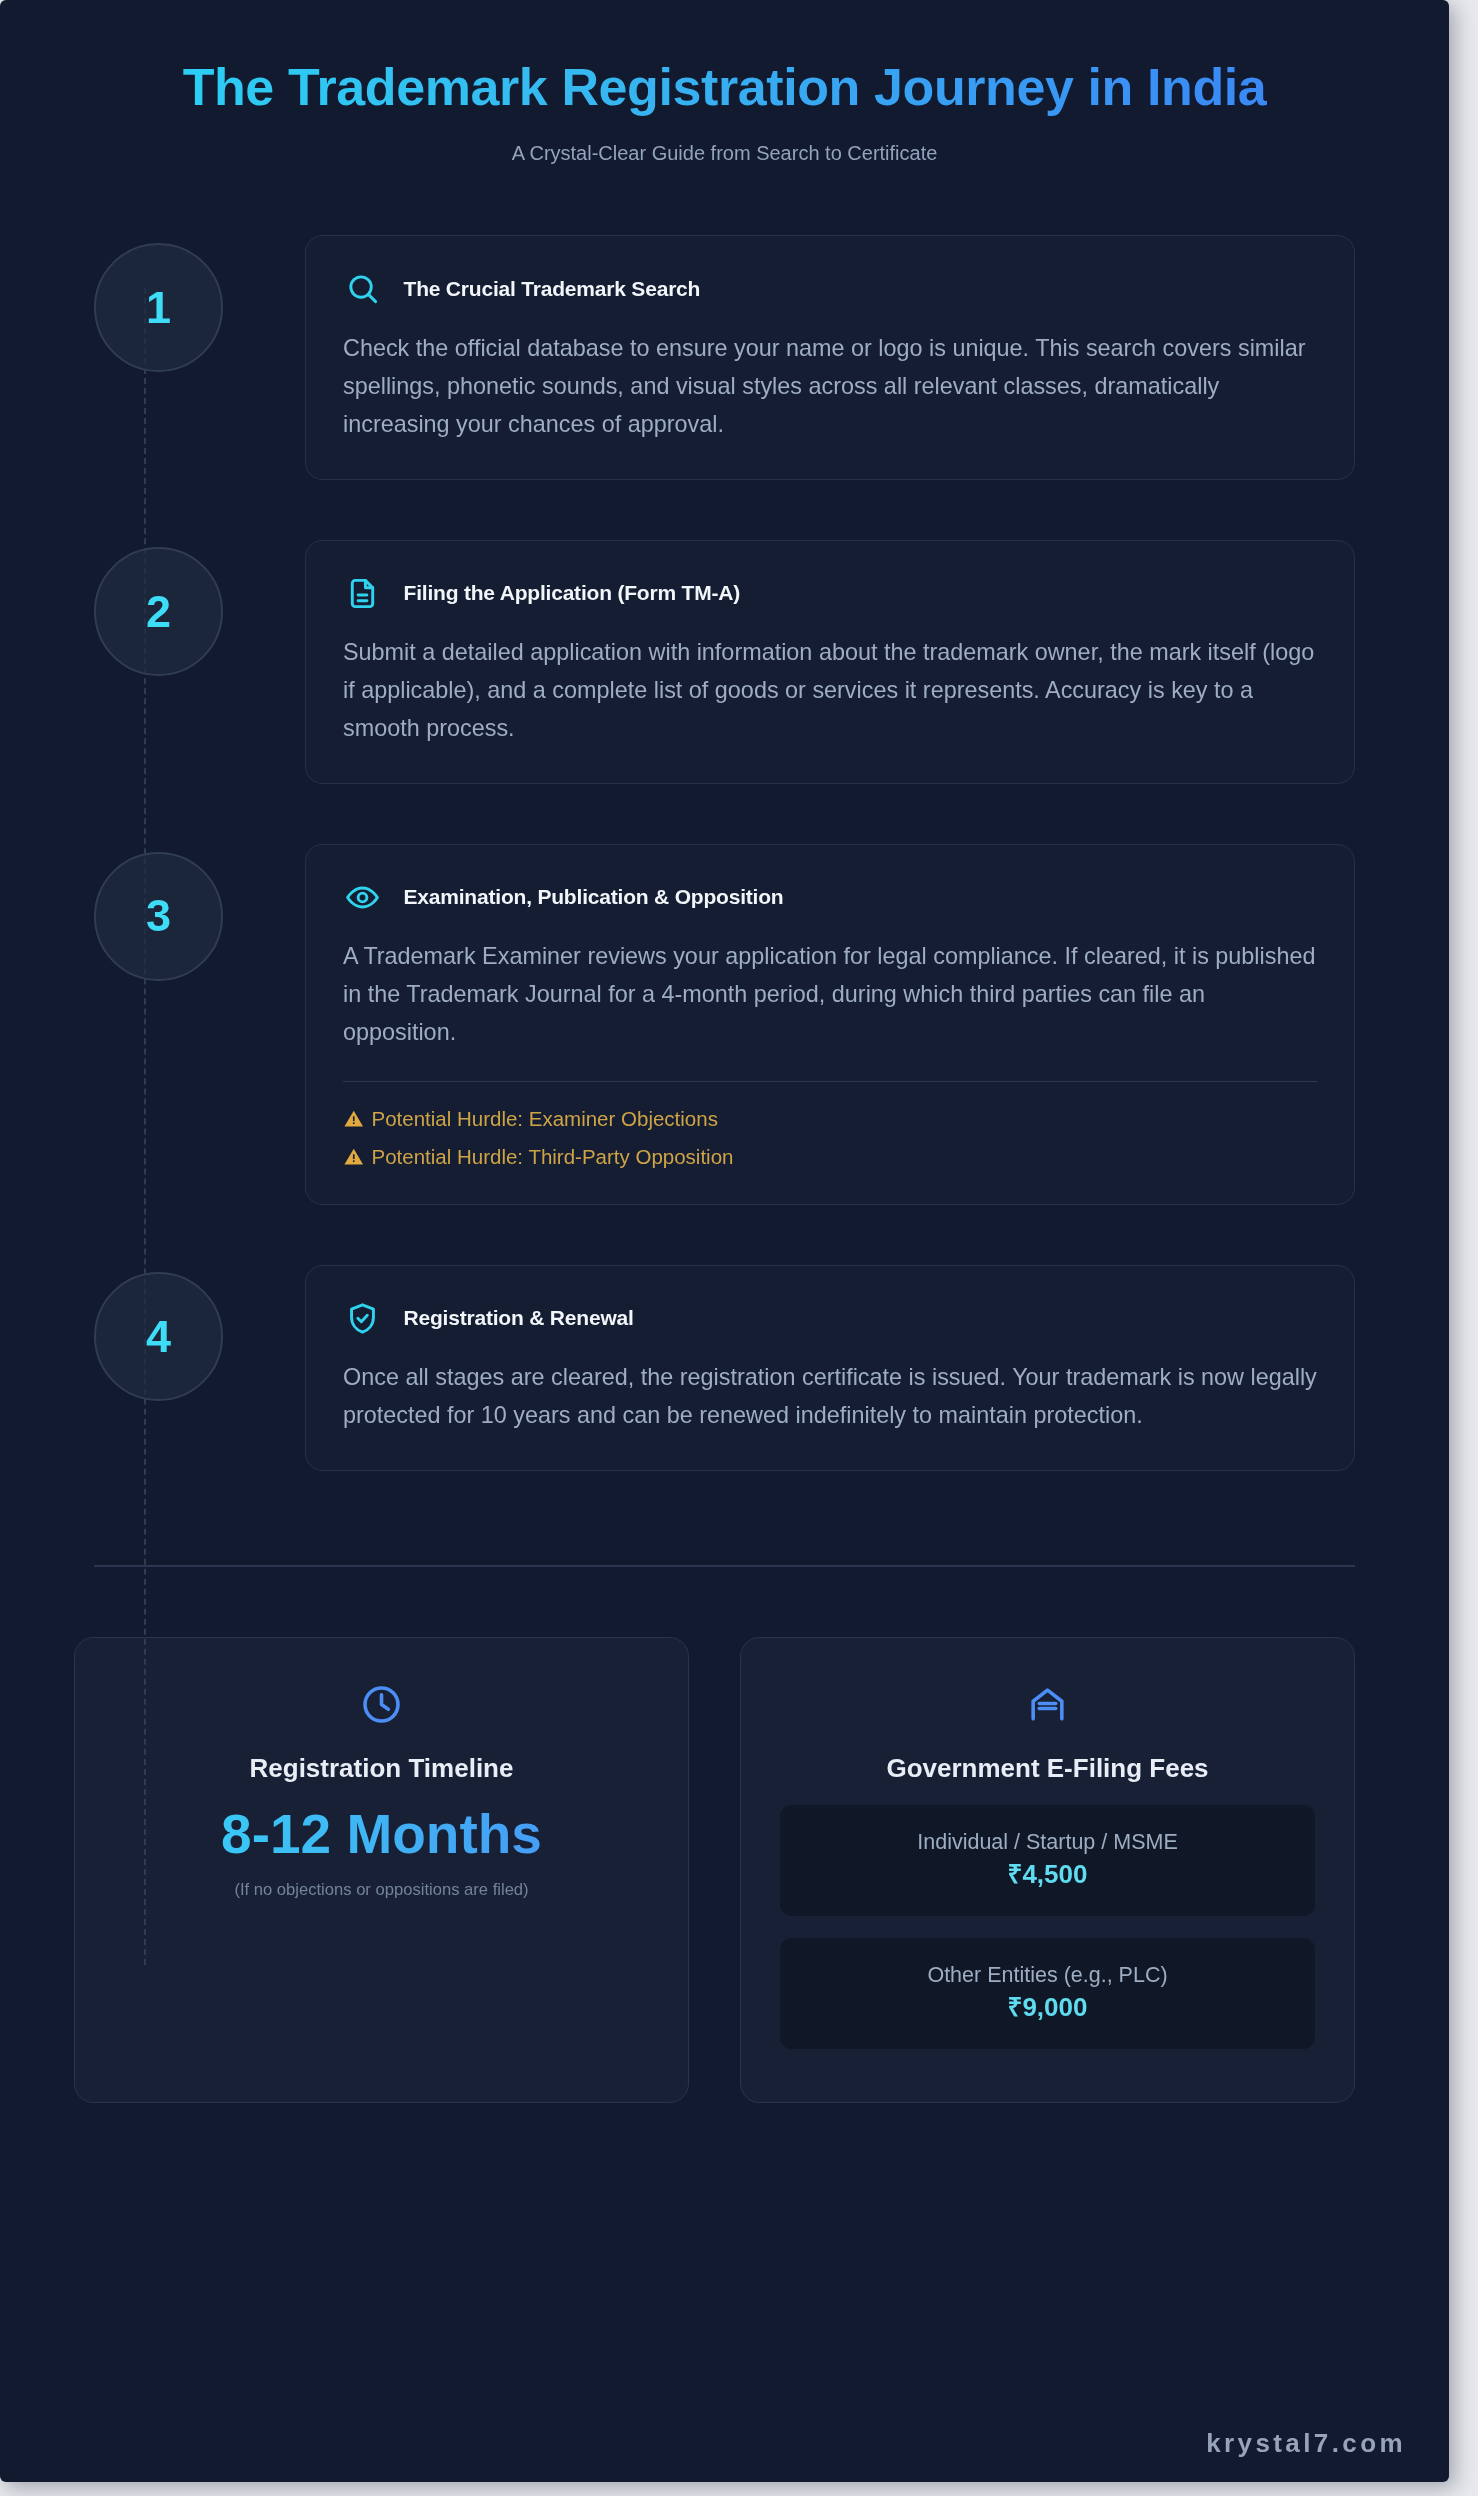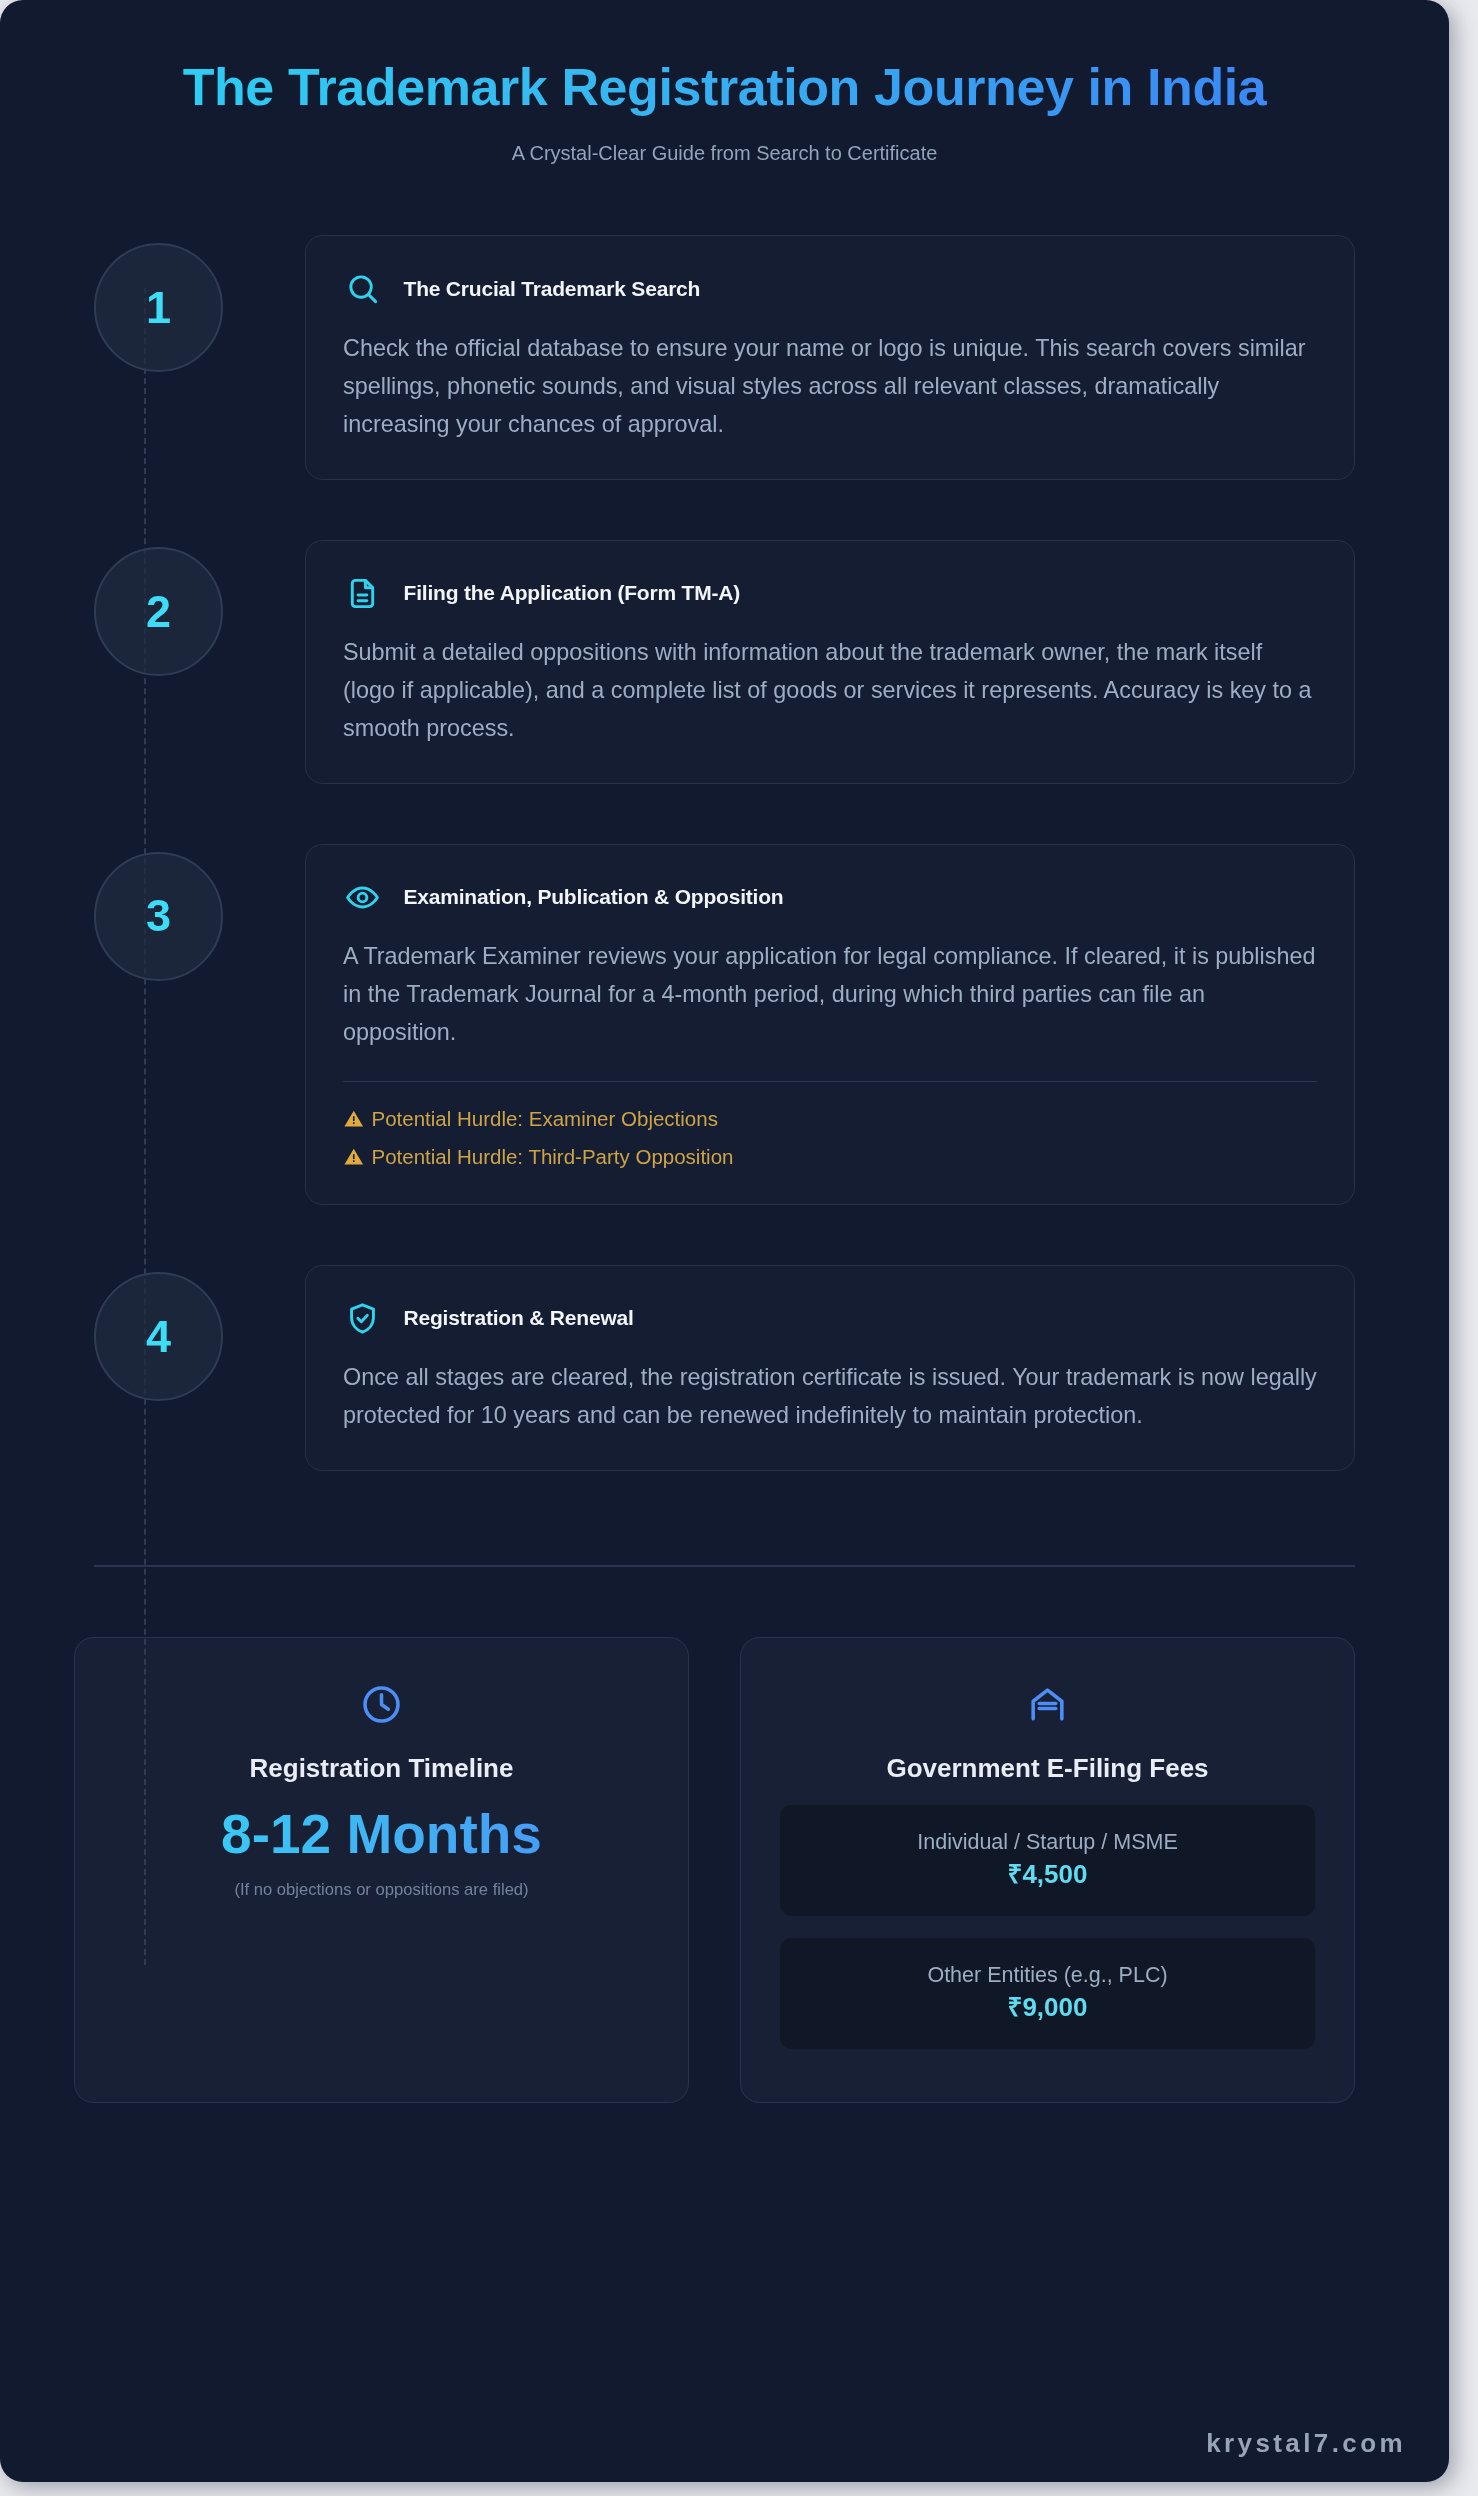--- a/index.html
+++ b/index.html
@@ -20,21 +20,21 @@
     overflow: hidden;
   }
 
   .panel {
     position: absolute;
     left: 0;
     top: 0;
     width: 1449px;
     height: 2482px;
     background: #111a2e;
-    border-radius: 23px;
+    border-radius: 6px;
     box-shadow: 5.9px 5.9px 21.5px rgba(30,38,60,0.35);
     overflow: hidden;
   }
 
   
   .header {
     padding: 57px 94px 0 94px;
     text-align: center;
   }
   .title {
@@ -275,21 +275,21 @@
             <span class="card-icon">
               <svg width="35" height="35" viewBox="0 0 24 24" fill="none" stroke="currentColor" stroke-width="2" stroke-linecap="round" stroke-linejoin="round">
                 <path d="M14 3H7a2 2 0 0 0-2 2v14a2 2 0 0 0 2 2h10a2 2 0 0 0 2-2V8z"></path>
                 <path d="M14 3v5h5"></path>
                   <line x1="9" y1="13" x2="15" y2="13"></line>
                   <line x1="9" y1="17" x2="15" y2="17"></line>
               </svg>
             </span>
             <span class="card-title">Filing the Application (Form TM-A)</span>
           </div>
-          <div class="card-body">Submit a detailed oppositions with information about the trademark owner, the mark itself (logo if applicable), and a complete list of goods or services it represents. Accuracy is key to a smooth process.</div>
+          <div class="card-body">Submit a detailed application with information about the trademark owner, the mark itself (logo if applicable), and a complete list of goods or services it represents. Accuracy is key to a smooth process.</div>
         </div>
       </div>
 
       <div class="step">
         <div class="badge">
           <span>3</span>
         </div>
         <div class="card">
           <div class="card-head">
             <span class="card-icon">

